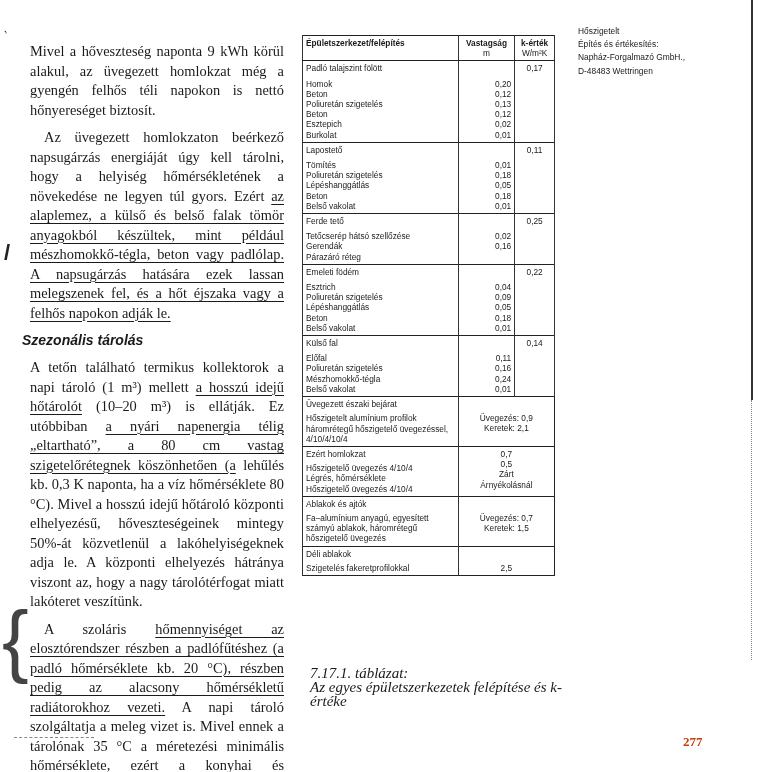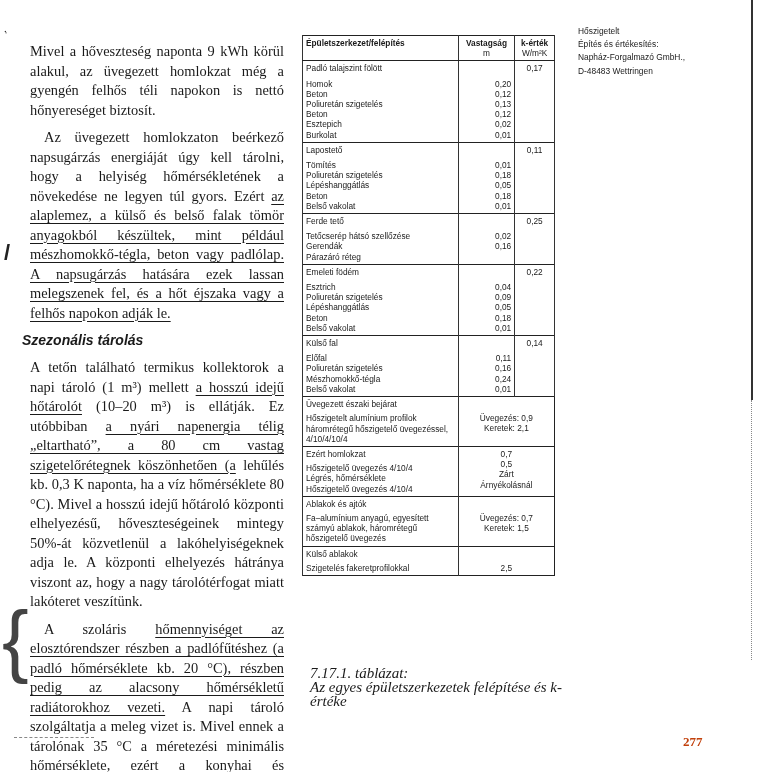--- a/index.html
+++ b/index.html
@@ -285,21 +285,21 @@
           <div>hőszigetelő üvegezés</div>
         </td>
         <td class="merged" colspan="2" style="border-right:none;">
           <div style="height:14px"></div>
           <div>Üvegezés: 0,7</div>
           <div>Keretek: 1,5</div>
         </td>
       </tr>
       <tr class="grp-top grp-end">
         <td class="c1">
-          <div style="margin-bottom:4px">Külső ablakok</div>
+          <div style="margin-bottom:4px">Déli ablakok</div>
           <div>Szigetelés fakeretprofilokkal</div>
         </td>
         <td class="merged" colspan="2" style="border-right:none;">
           <div style="height:14px"></div>
           <div style="height:0px"></div>
           <div>2,5</div>
         </td>
       </tr>
     </tbody>
 </table>

